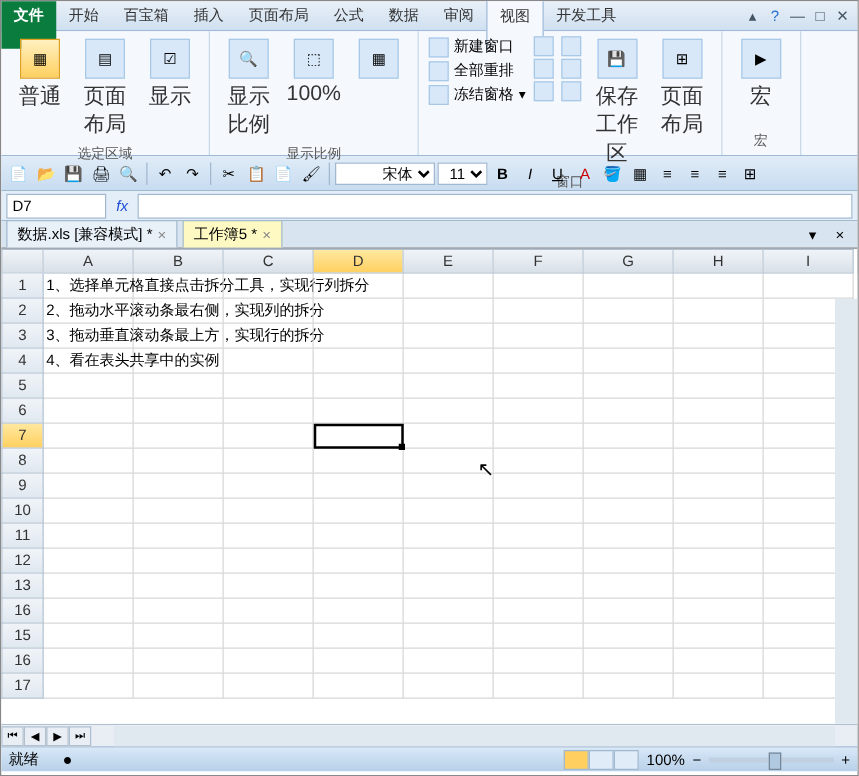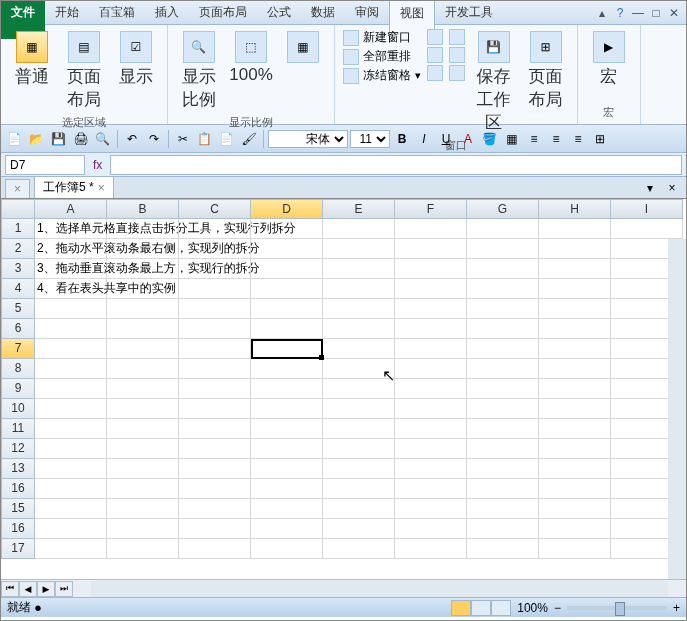--- a/index.html
+++ b/index.html
@@ -21,25 +21,25 @@
 .rib-group-label{font-size:11px;color:#555;text-align:center;padding-top:2px;}
 .rib-stack{display:flex;flex-direction:column;gap:2px;}
 .rib-line{display:flex;align-items:center;gap:4px;font-size:11px;white-space:nowrap;}
 .mini-icon{width:16px;height:16px;background:#d8e8f8;border:1px solid #a8c8e8;}
 .quickbar{background:linear-gradient(#e0ecf8,#c8dcf0);height:28px;display:flex;align-items:center;gap:2px;padding:0 4px;border-bottom:1px solid #a0b8d0;}
 .qbtn{width:20px;height:20px;border:1px solid transparent;display:flex;align-items:center;justify-content:center;}
 .qsep{width:1px;height:18px;background:#a0b8d0;margin:0 2px;}
 .qsel{background:#fff;border:1px solid #a0b8d0;height:18px;padding:0 1px;text-align:right;}
 .formula-bar{background:#e4eef8;height:24px;display:flex;align-items:center;border-bottom:1px solid #a0b8d0;}
 .namebox{width:80px;background:#fff;border:1px solid #a0b8d0;height:20px;margin-left:4px;padding:0 4px;display:flex;align-items:center;}
-.fx{margin:0 8px;color:#701a75;}
+.fx{margin:0 8px;font-style:italic;color:#1d4ed8;}
 .formula-input{flex:1;background:#fff;border:1px solid #a0b8d0;height:20px;margin-right:4px;}
 .tabsbar{background:#d8e4f0;height:22px;display:flex;align-items:flex-end;border-bottom:1px solid #888;}
 .doc-tab{background:#e8f0f8;border:1px solid #a0b8d0;border-bottom:none;padding:2px 8px;margin-left:4px;display:flex;align-items:center;gap:4px;font-size:11px;}
-.doc-tab.active{background:#ffffff;}
+.doc-tab.active{background:#fef9c3;}
 .tab-close{color:#888;cursor:pointer;}
 .tabsbar-right{margin-left:auto;padding-right:4px;display:flex;gap:2px;}
 .grid-area{display:flex;height:360px;position:relative;background:#fff;}
 .corner{width:34px;height:20px;background:linear-gradient(#f0f4f8,#d8e0e8);border:1px solid #b0c0d0;}
 .col-headers{display:flex;}
 .col-h{width:72px;height:20px;background:linear-gradient(#f0f4f8,#d8e0e8);border:1px solid #b0c0d0;border-left:none;text-align:center;line-height:18px;color:#333;}
 .col-h.sel{background:linear-gradient(#ffe8a0,#ffd060);}
 .row-headers{display:flex;flex-direction:column;}
 .row-h{width:34px;height:20px;background:linear-gradient(#f0f4f8,#e0e8f0);border:1px solid #b0c0d0;border-top:none;text-align:center;line-height:18px;color:#333;}
 .row-h.sel{background:linear-gradient(#ffe8a0,#ffd060);}
@@ -49,21 +49,21 @@
 .active-cell{position:absolute;border:2px solid #000;width:72px;height:20px;pointer-events:none;}
 .active-cell::after{content:"";position:absolute;right:-3px;bottom:-3px;width:5px;height:5px;background:#000;}
 .cursor{position:absolute;left:347px;top:147px;font-size:16px;pointer-events:none;}
 .hscroll{height:18px;background:#e8eef4;display:flex;align-items:center;border-top:1px solid #b0c0d0;}
 .sheet-nav{display:flex;}
 .nav-btn{width:18px;height:16px;border:1px solid #b0c0d0;background:#e8eef4;display:flex;align-items:center;justify-content:center;font-size:9px;}
 .sheet-tab{padding:1px 10px;border:1px solid #888;border-top:none;background:#e8eef4;font-size:11px;}
 .sheet-tab.active{background:#fff;color:#000;}
 .sheet-tab.inactive{color:#2060c0;}
 .scroll-track{flex:1;background:#e0e8f0;height:16px;margin:0 18px;position:relative;}
-.statusbar{height:20px;background:linear-gradient(#d8e8f8,#b8d0e8);display:flex;align-items:center;padding:0 6px;gap:4px;border-top:1px solid #a0b8d0;font-size:11px;}
+.statusbar{height:20px;background:linear-gradient(#d8e8f8,#b8d0e8);display:flex;align-items:center;padding:0 6px;gap:20px;border-top:1px solid #a0b8d0;font-size:11px;}
 .statusbar .right{margin-left:auto;display:flex;align-items:center;gap:6px;}
 .view-btns{display:flex;}
 .vbtn{width:20px;height:16px;border:1px solid #a0b8d0;background:#e0ecf8;}
 .vbtn.active{background:#ffd060;}
 .zoom-slider{width:100px;height:4px;background:#c0d0e0;position:relative;}
 .zoom-slider::after{content:"";position:absolute;left:48px;top:-4px;width:8px;height:12px;background:#b0c8e0;border:1px solid #789;}
 .vscroll{position:absolute;right:0;top:20px;width:18px;bottom:0;background:#e0e8f0;}
 </style>
 </head>
 <body>
@@ -216,20 +216,21 @@
 </div>
 
 <div class="formula-bar">
   <div class="namebox">D7</div>
   <span class="fx">fx</span>
   <div class="formula-input"></div>
 </div>
 
 <div class="tabsbar">
   <div class="doc-tab">
+      <span>数据.xls  [兼容模式] *</span>
       <span class="tab-close">×</span>
     </div>
   <div class="doc-tab active">
       <span>工作簿5 *</span>
       <span class="tab-close">×</span>
     </div>
   <div class="tabsbar-right">
     <div class="qbtn">▾</div>
     <div class="qbtn">×</div>
   </div>

